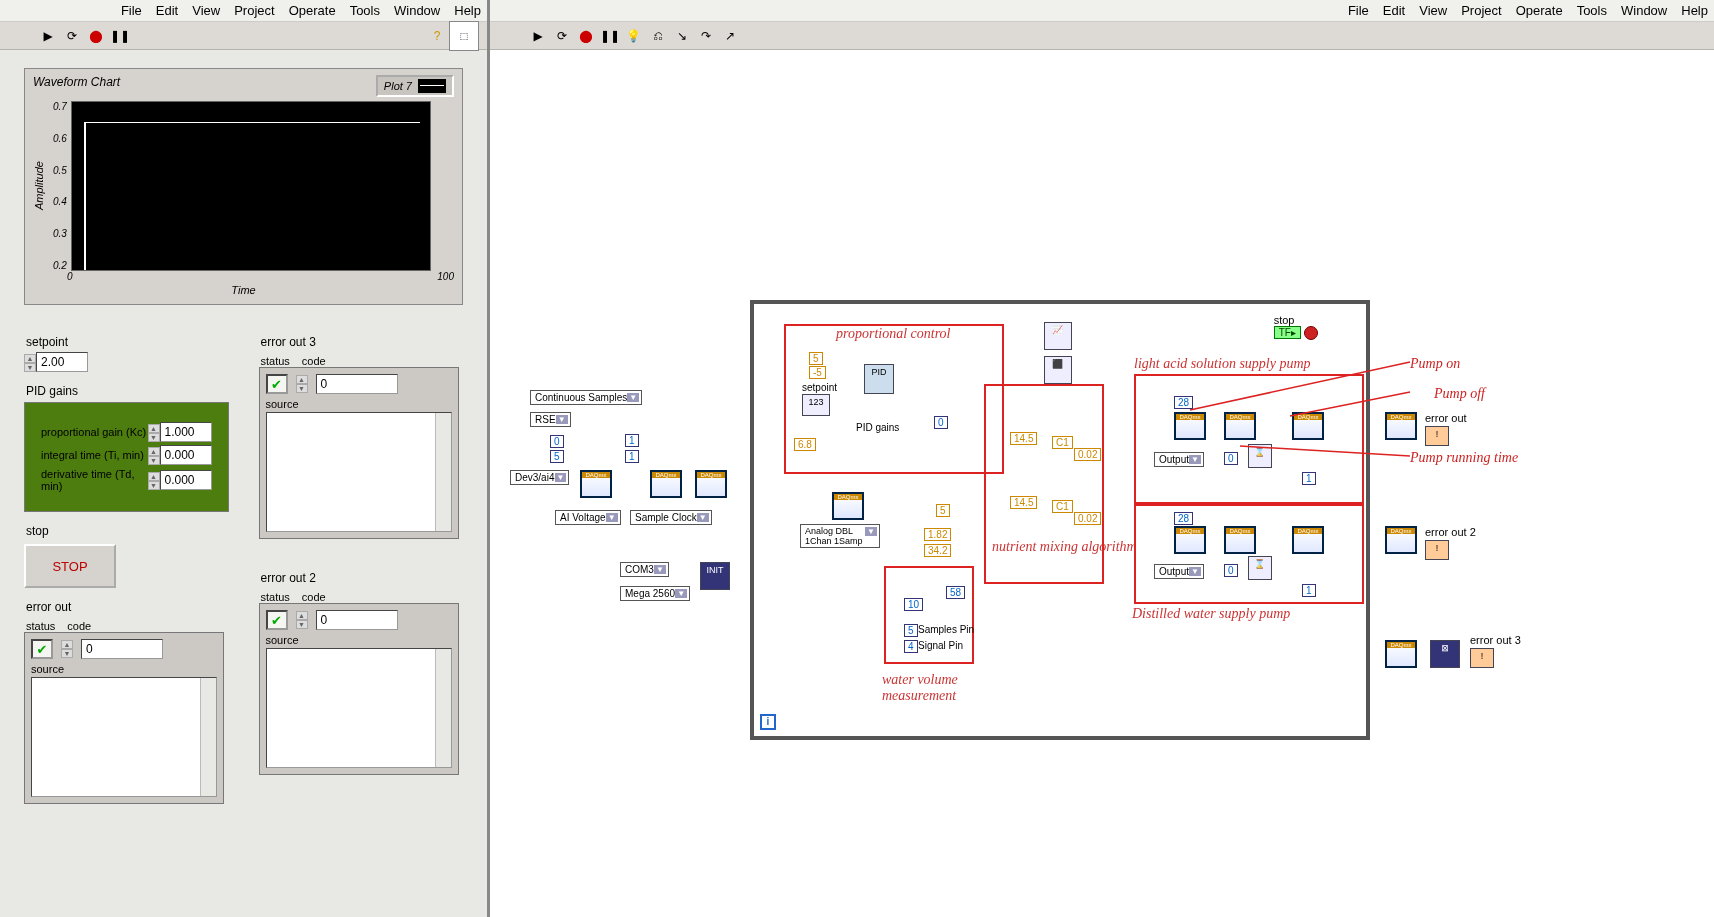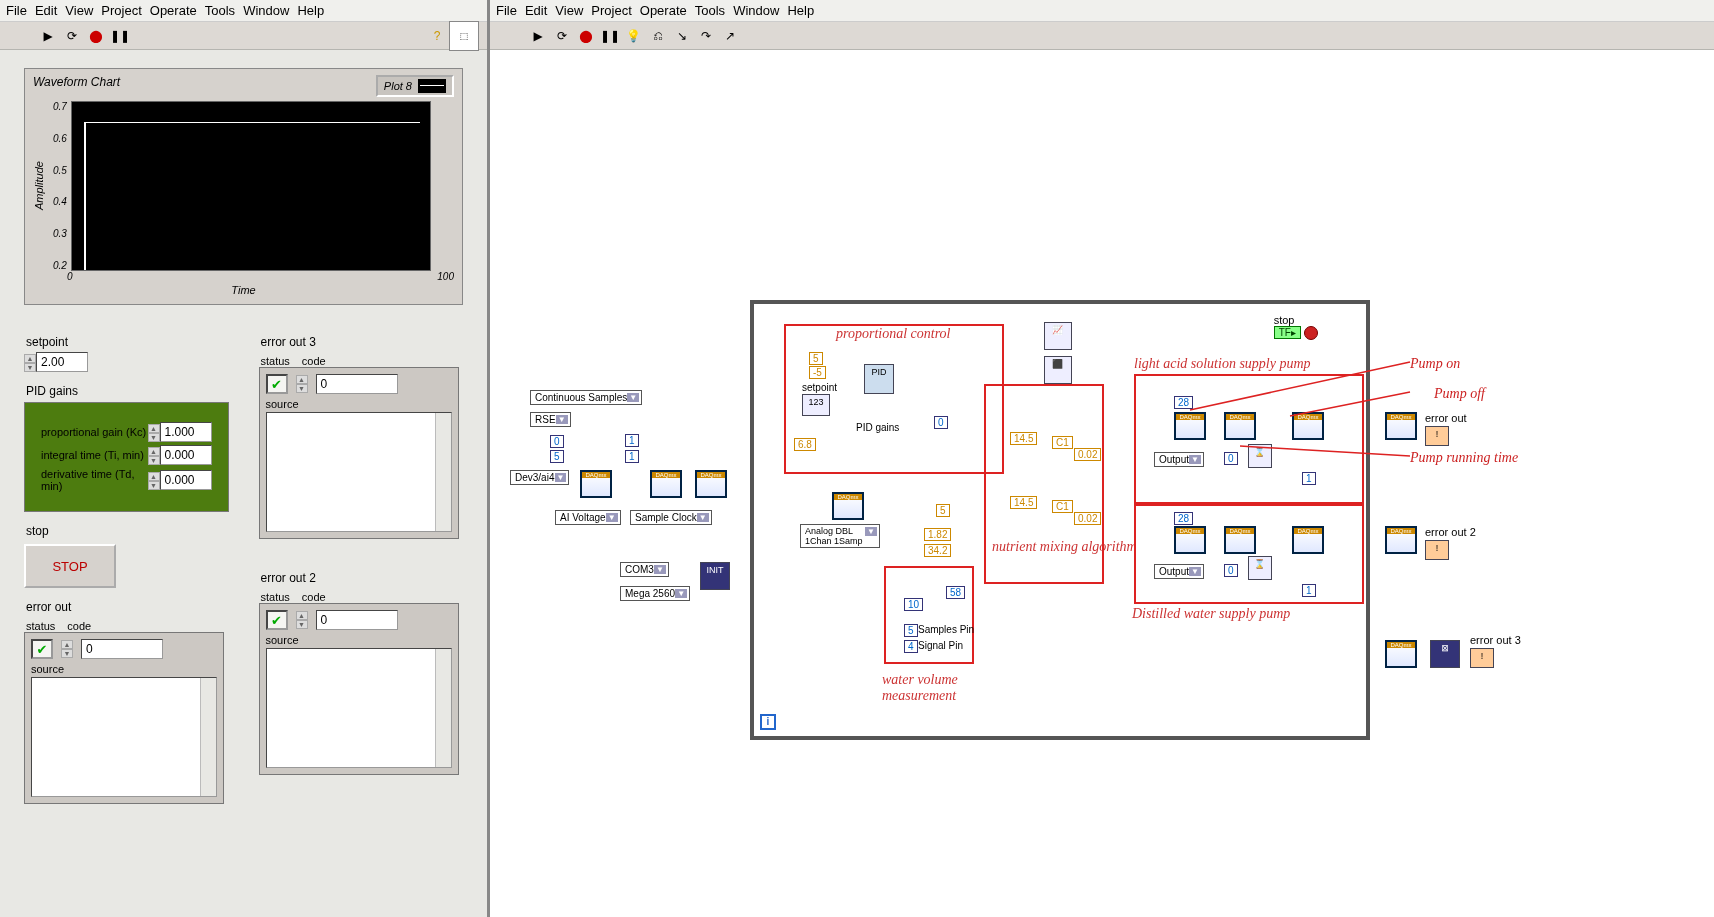--- a/index.html
+++ b/index.html
@@ -1,19 +1,19 @@
 <!DOCTYPE html>
 <html><head>
 <meta charset="utf-8">
 <style>
 * { box-sizing: border-box; margin: 0; padding: 0; }
 body { font-family: "Segoe UI", Tahoma, sans-serif; font-size: 11px; background: #fff; width: 1714px; height: 917px; overflow: hidden; display: flex; }
 .panel-left { width: 490px; background: #e8e8e4; border-right: 3px solid #888; display: flex; flex-direction: column; }
 .panel-right { flex: 1; background: #fff; display: flex; flex-direction: column; position: relative; }
-.menubar { background: #f0f0ed; border-bottom: 1px solid #ccc; padding: 3px 6px; display: flex; gap: 8px; font-size: 13px; }
+.menubar { background: #f0f0ed; border-bottom: 1px solid #ccc; padding: 3px 6px; display: flex; gap: 14px; font-size: 13px; justify-content: flex-end; }
 .menubar span { cursor: default; }
 .toolbar { background: #ddd9d4; border-bottom: 1px solid #b5b5b0; padding: 4px 8px 4px 40px; display: flex; align-items: center; gap: 8px; height: 28px; position: relative; }
 .toolbar-right { margin-left: auto; display: flex; gap: 4px; align-items: center; }
 .tb-icon { width: 16px; height: 16px; display: inline-flex; align-items: center; justify-content: center; font-size: 12px; }
 .vi-icon { width: 30px; height: 30px; border: 1px solid #888; background: #fff; display: inline-flex; align-items: center; justify-content: center; font-size: 9px; }
 
 .front-body { padding: 18px 24px; overflow: auto; flex: 1; }
 .chart-box { background: #d6d2cd; border: 1px solid #888; padding: 6px 8px 8px 8px; margin-bottom: 18px; font-style: italic; }
 .chart-header { display: flex; justify-content: space-between; margin-bottom: 4px; font-size: 12px; }
 .legend-box { background: #c8c4bf; border: 2px inset #fff; padding: 2px 6px; display: flex; align-items: center; gap: 6px; font-size: 11px; }
@@ -91,21 +91,21 @@
       <span class="tb-icon" style="color:#c90">?</span>
       <span class="vi-icon">⬚</span>
     </div>
   </div>
 
   <div class="front-body">
     <div class="chart-box">
       <div class="chart-header">
         <span>Waveform Chart</span>
         <span class="legend-box">
-          <span>Plot 8</span>
+          <span>Plot 7</span>
           <span class="legend-sw"></span>
         </span>
       </div>
       <div class="plot-area">
         <span class="y-label">Amplitude</span>
         <div class="y-ticks">
           <span>0.7</span>
             <span>0.6</span>
           <span>0.5</span>
             <span>0.4</span>

